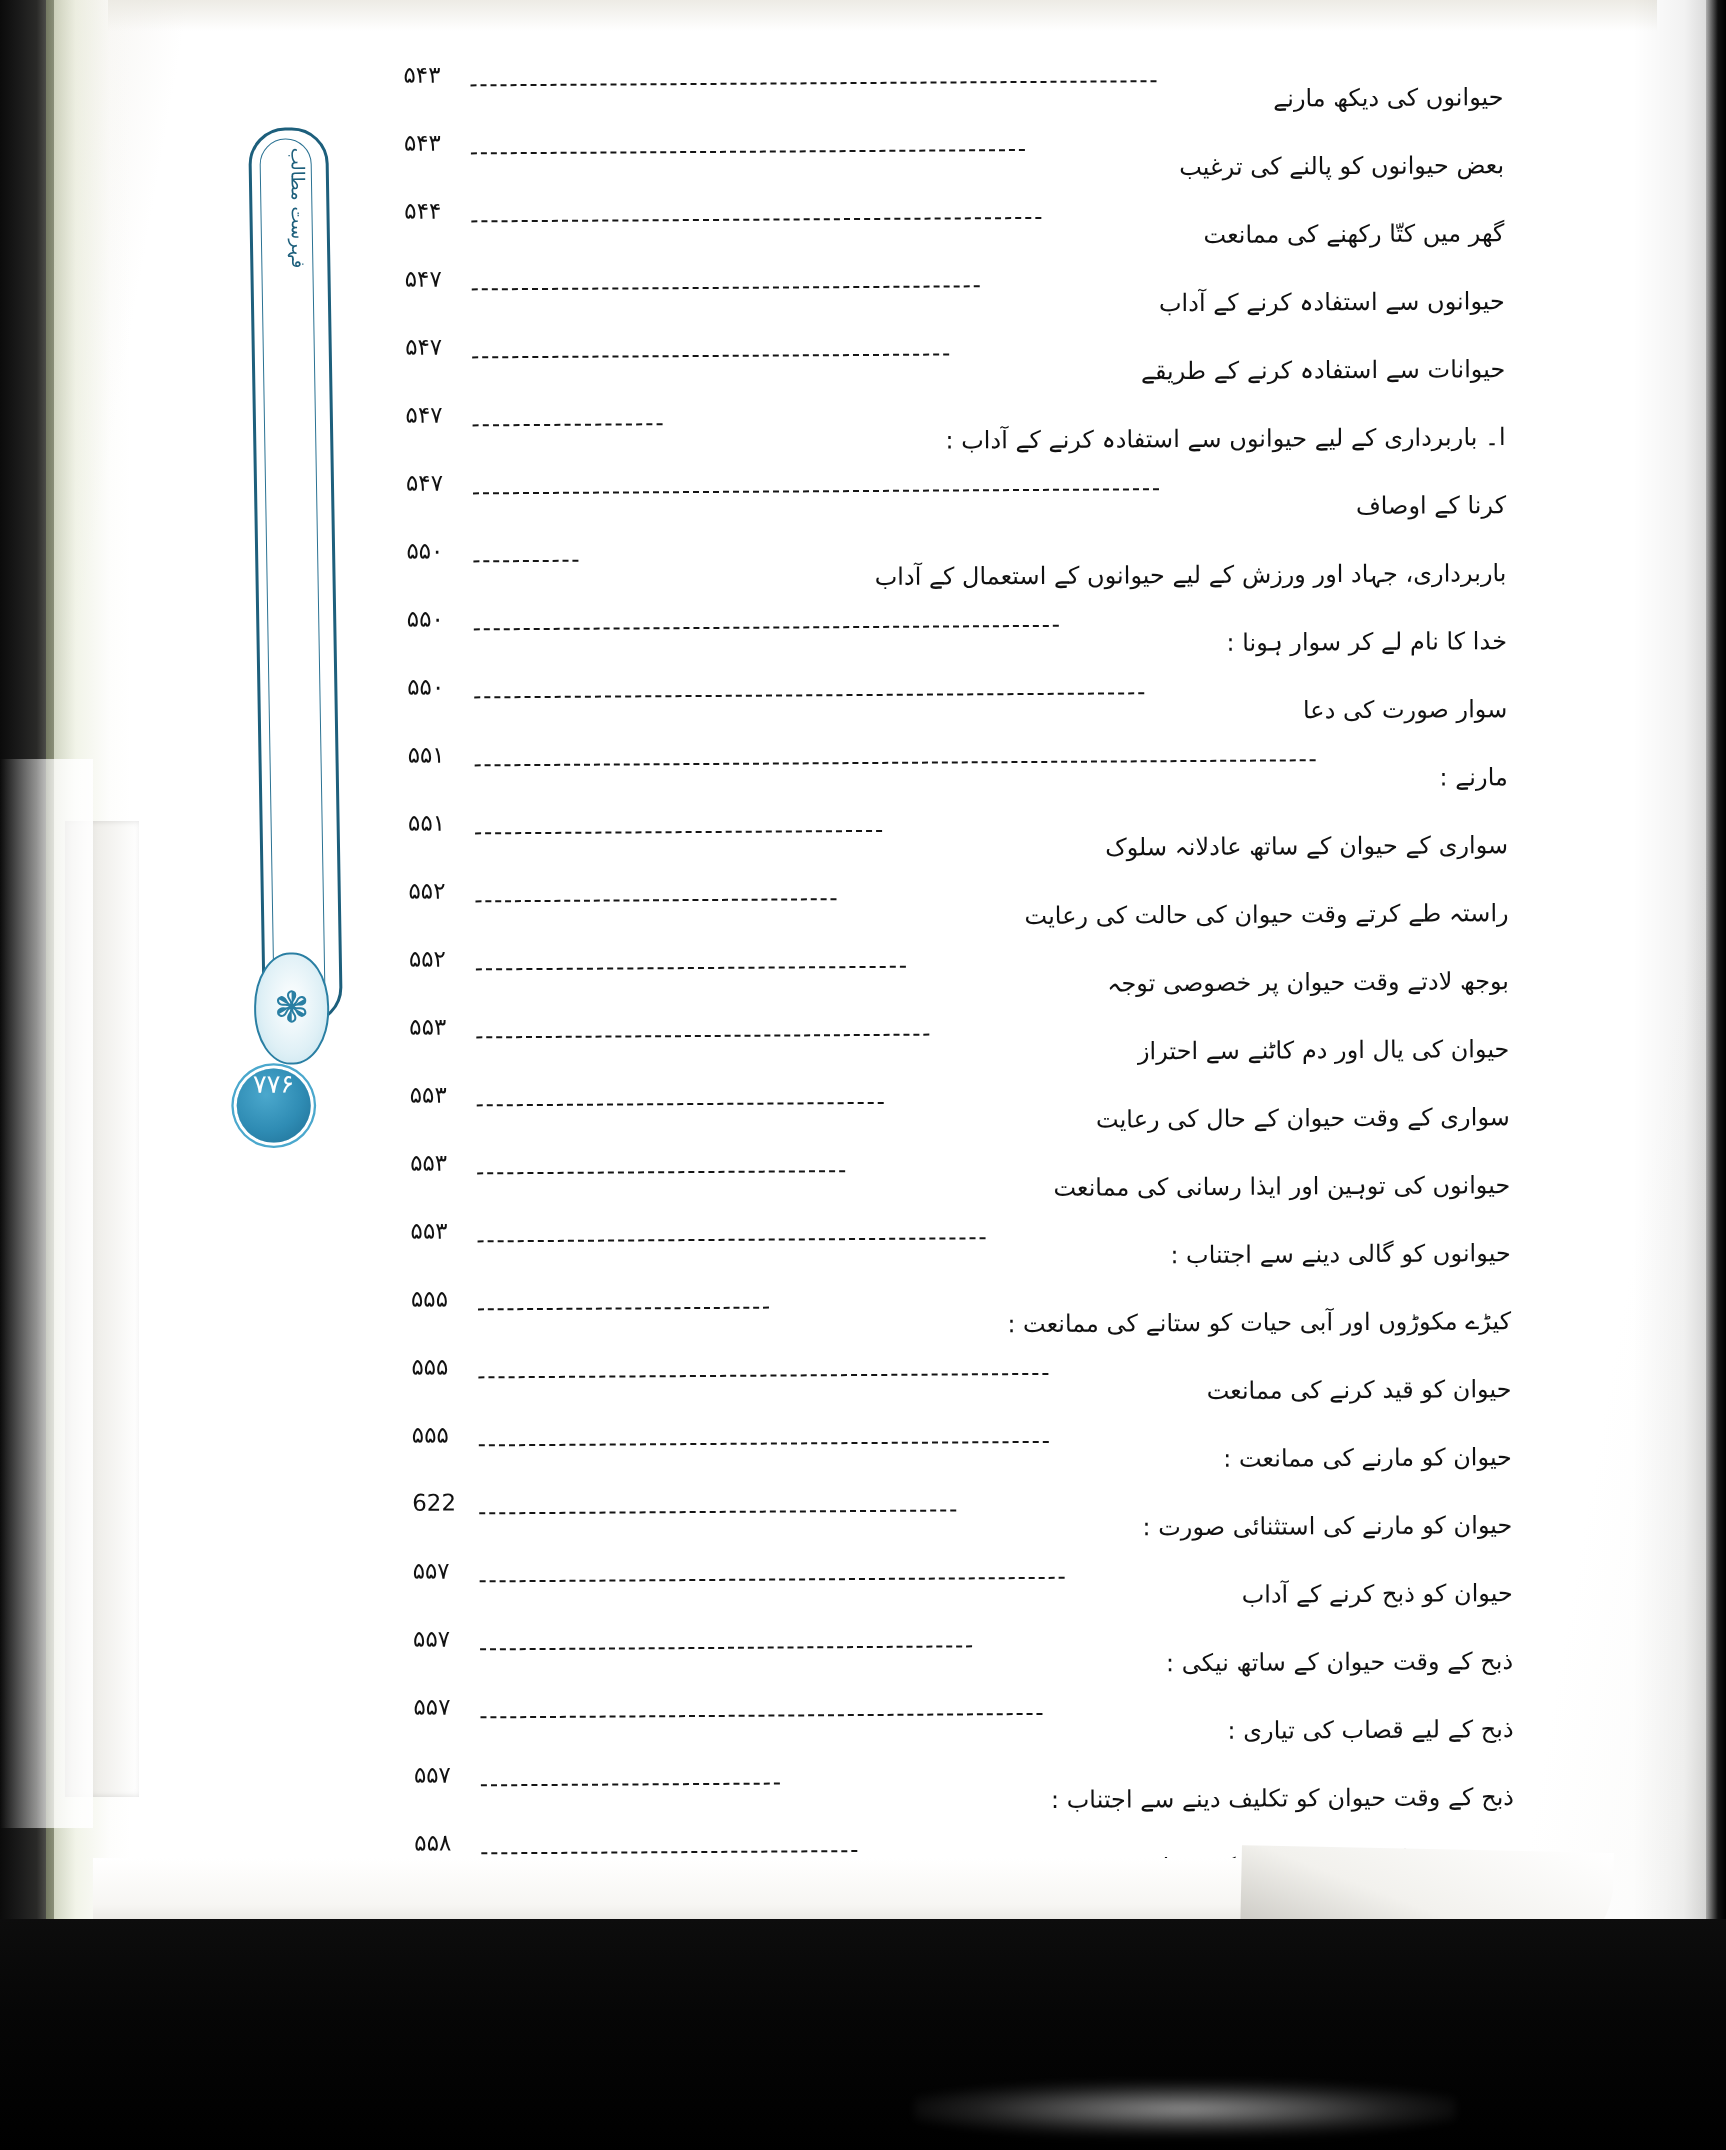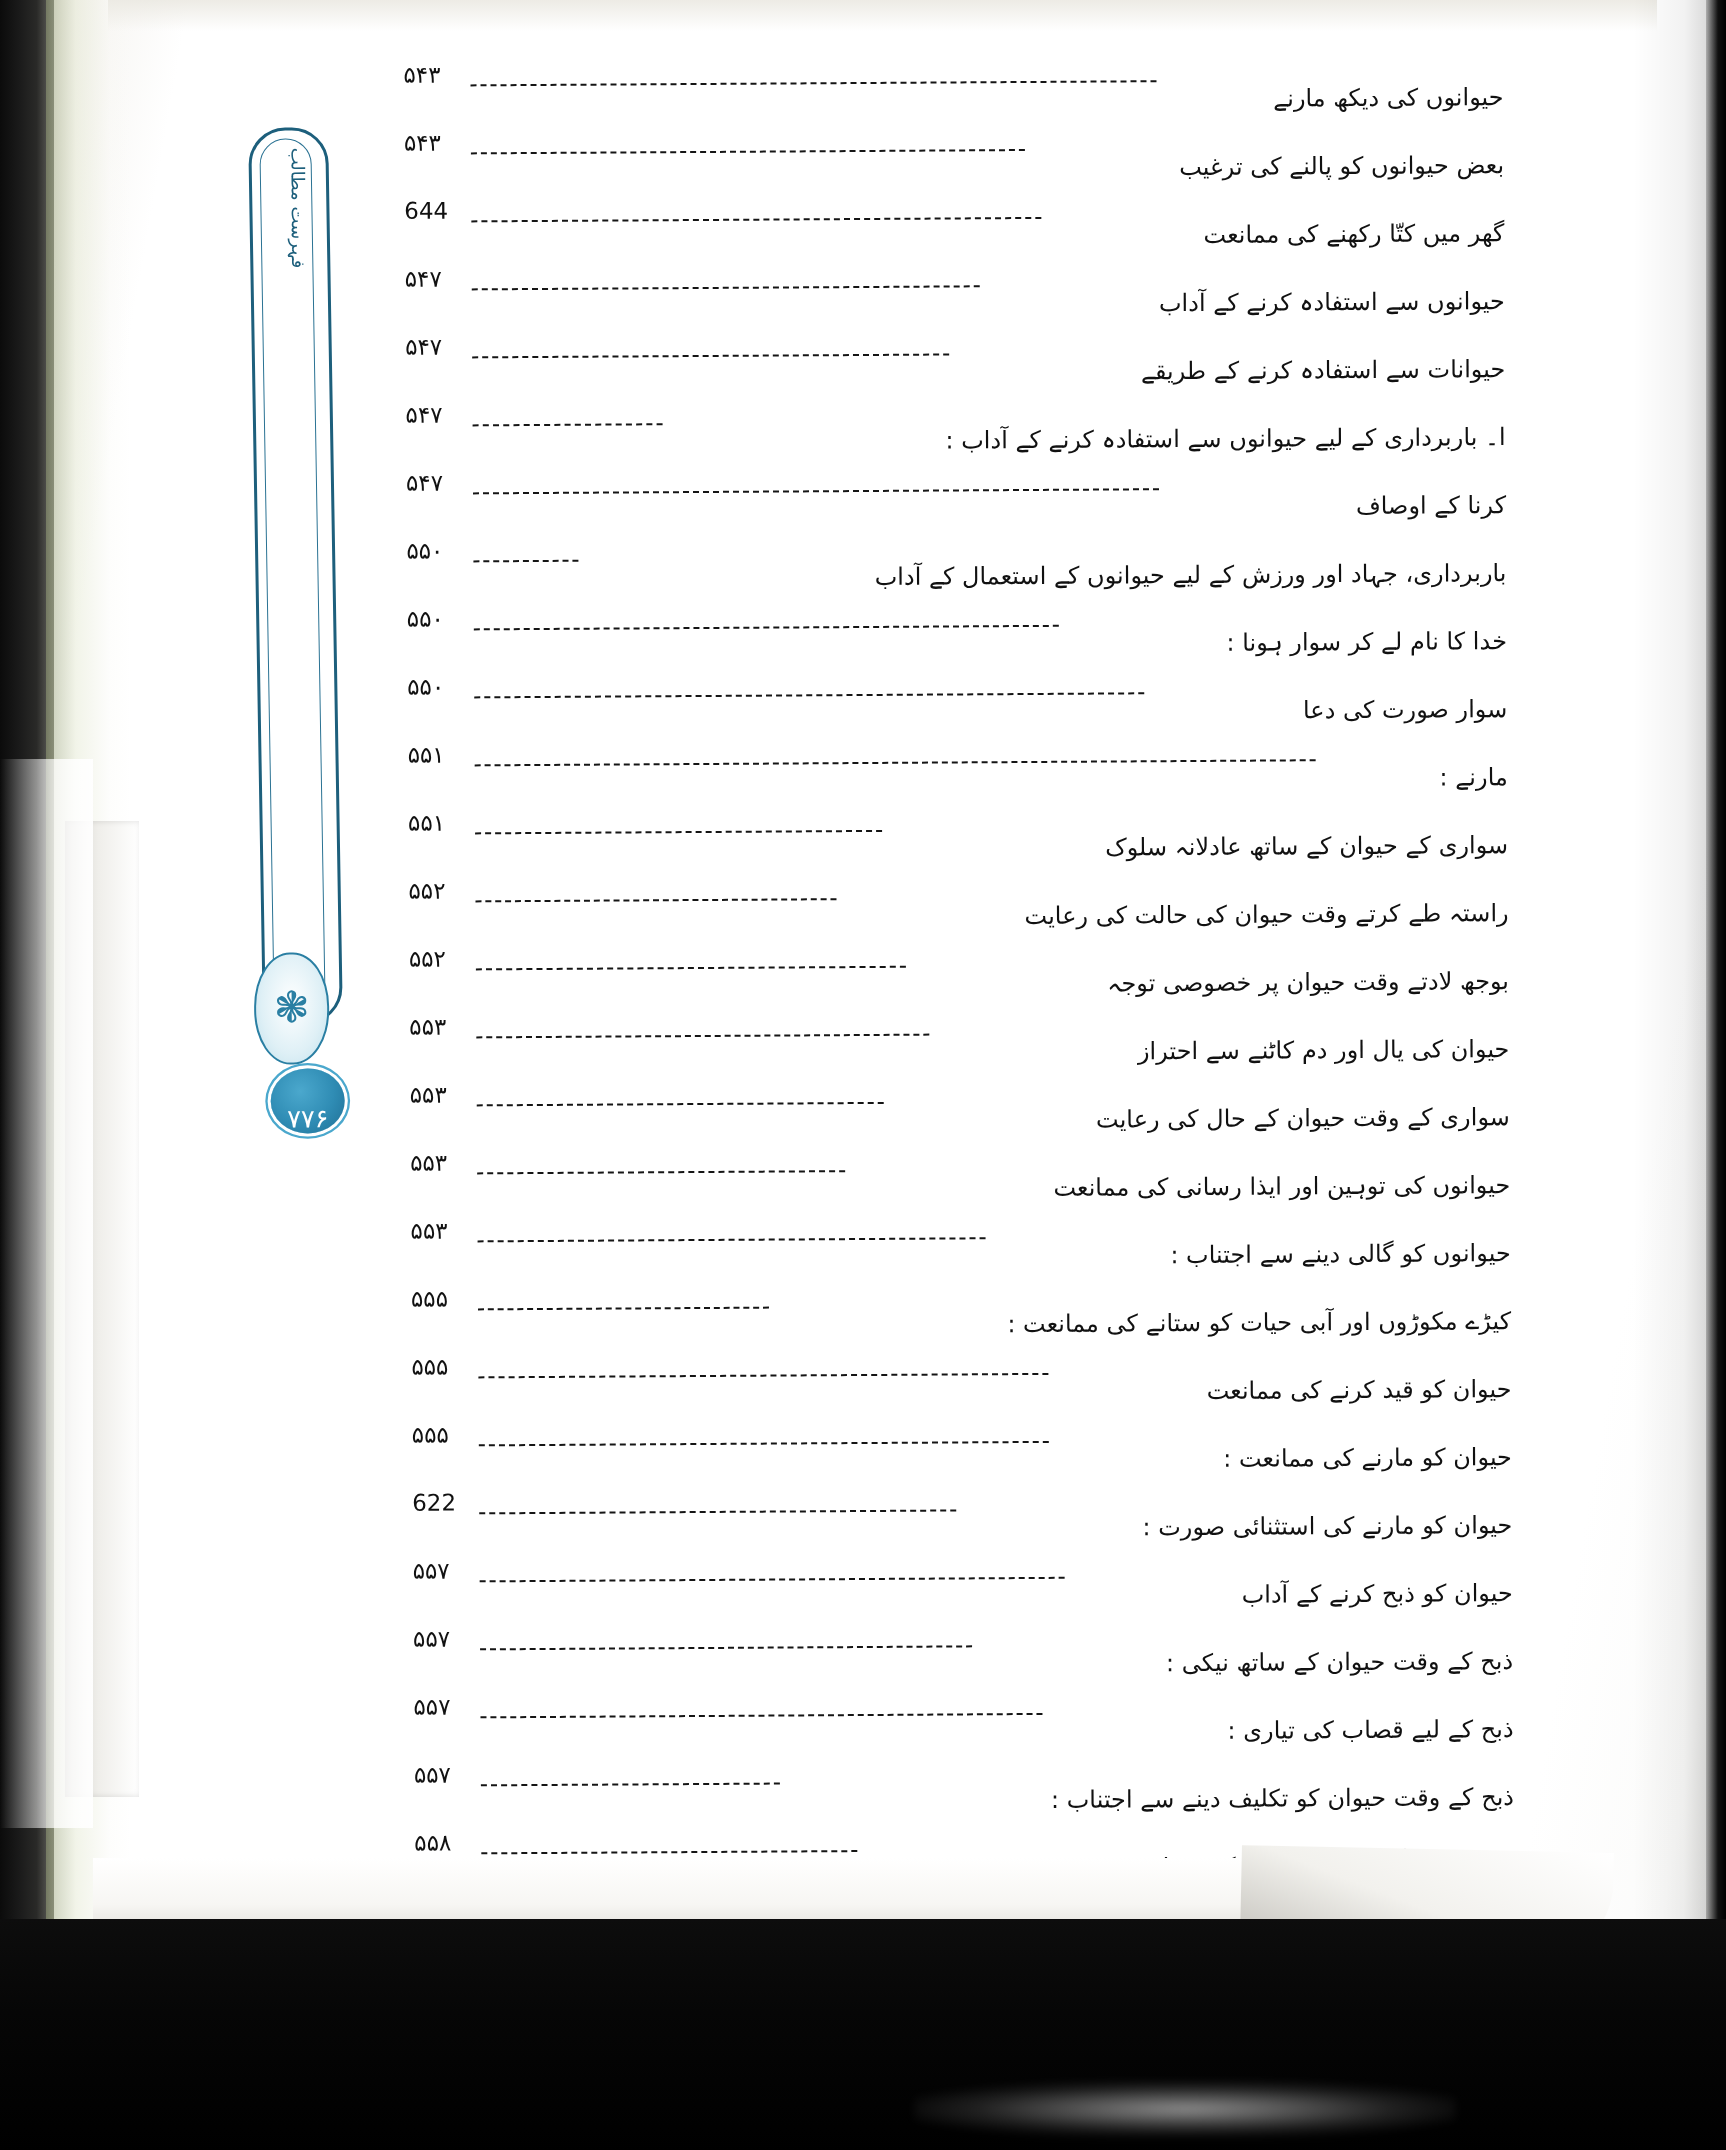--- a/index.html
+++ b/index.html
@@ -166,27 +166,27 @@
   }
   .page-number-badge {
     position: absolute;
     left: 0px;
     top: 108px;
     width: 116px;
     height: 93px;
   }
   .page-number-badge .disc {
     position: absolute;
-    left: 38px; top: 7.7px;
-    width: 74px; height: 65px;
+    left: 4px; top: 7.7px;
+    width: 74px; height: 74px;
     border-radius: 50%;
     background: radial-gradient(circle at 40% 35%, #4ba8cd 0%, #2f8cb4 55%, #1e6e94 100%);
     box-shadow: 0 0 0 3.1px #ffffff, 0 0 0 5.4px #4ba8cd;
     display: flex;
-    align-items: flex-end;
+    align-items: flex-start;
     justify-content: center;
   }
   .page-number-badge .num {
     color: #ffffff;
     font-size: 25.6px;
     font-family: "DejaVu Sans", sans-serif;
     letter-spacing: 0.8px;
   }
 
   
@@ -287,21 +287,21 @@
         </div>
         <div class="toc-row">
           <div class="toc-title">بعض حیوانوں کو پالنے کی ترغیب</div>
           <div class="toc-page">۵۴۳</div>
           <div class="dotwrap">
             <div class="dotline" style="right: 479px; left: 67px;"></div>
           </div>
         </div>
         <div class="toc-row">
           <div class="toc-title">گھر میں کتّا رکھنے کی ممانعت</div>
-          <div class="toc-page">644</div>
+          <div class="toc-page">۵۴۴</div>
           <div class="dotwrap">
             <div class="dotline" style="right: 463px; left: 67px;"></div>
           </div>
         </div>
         <div class="toc-row">
           <div class="toc-title">حیوانوں سے استفادہ کرنے کے آداب</div>
           <div class="toc-page">۵۴۷</div>
           <div class="dotwrap">
             <div class="dotline" style="right: 525px; left: 67px;"></div>
           </div>

